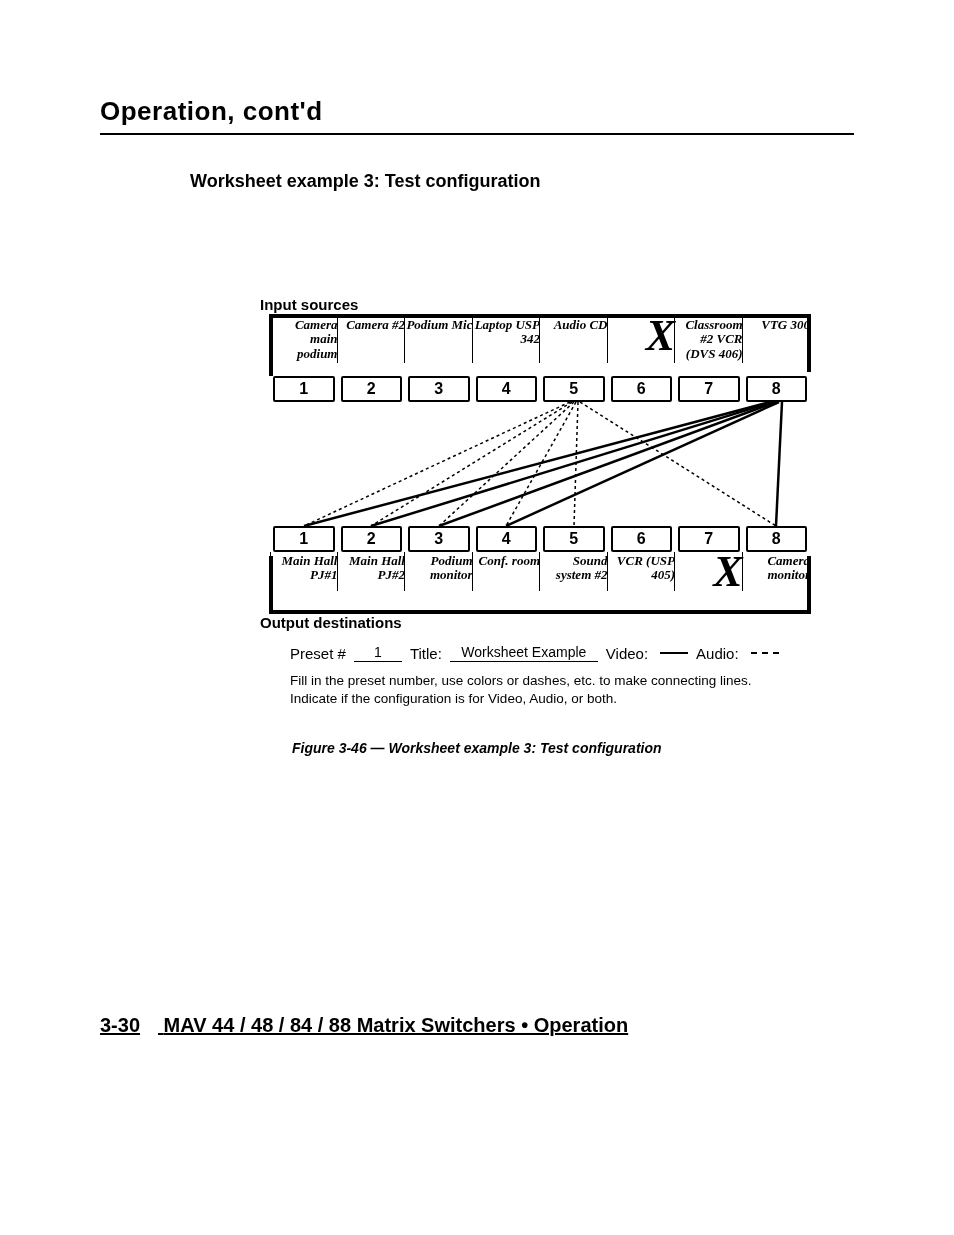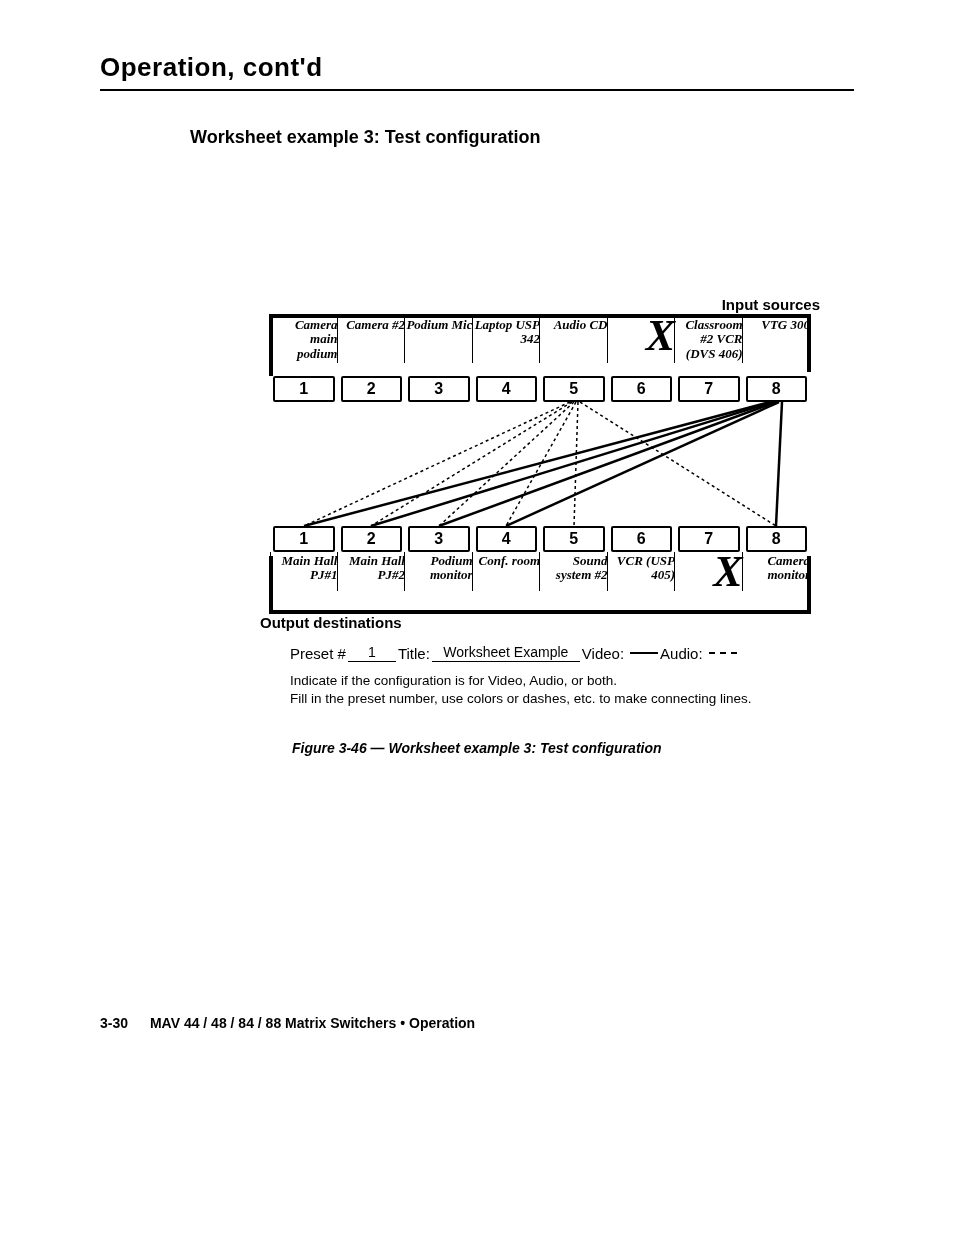--- a/index.html
+++ b/index.html
@@ -7,21 +7,21 @@
     padding: 0;
     background: #fff;
     font-family: Arial, Helvetica, sans-serif;
     color: #000;
   }
   .page {
     width: 954px;
     height: 1075px;
     position: relative;
     box-sizing: border-box;
-    padding: 52px 100px 40px 100px;
+    padding: 96px 100px 40px 100px;
   }
   .header-title {
     font-weight: 700;
     font-size: 26px;
     letter-spacing: 0.5px;
   }
   .header-rule {
     border: none;
     border-top: 2px solid #000;
     margin: 6px 0 36px 0;
@@ -39,21 +39,21 @@
     left: 260px;
     top: 296px;
     width: 560px;
     height: 340px;
   }
   .d-caption-top {
     position: absolute;
     top: 0;
     left: 0;
     right: 0;
-    text-align: right;
+    text-align: left;
     font-weight: 700;
     font-size: 15px;
   }
   .d-caption-bottom {
     position: absolute;
     top: 318px;
     left: 0;
     right: 0;
     text-align: left;
     font-weight: 700;
@@ -148,21 +148,21 @@
 
   
   .form-row {
     position: absolute;
     left: 290px;
     top: 644px;
     width: 530px;
     font-size: 15px;
     display: flex;
     align-items: flex-end;
-    gap: 2px;
+    gap: 8px;
   }
   .form-underline {
     display: inline-block;
     border-bottom: 1px solid #000;
     min-width: 40px;
     text-align: center;
     font-size: 14px;
     padding: 0 4px 1px 4px;
   }
   .form-underline.wide { min-width: 140px; }
@@ -193,22 +193,23 @@
     left: 260px;
     top: 740px;
     font-style: italic;
     font-weight: 700;
     font-size: 14px;
     margin-left: 32px;
   }
   .footer {
     position: absolute;
     left: 100px;
-    bottom: 44px;
-    font-size: 14px;
+    bottom: 38px;
+    font-size: 20px;
+    text-decoration: underline;
   }
   .footer .pg { font-weight: 700; margin-right: 18px; }
   .footer .bk { font-weight: 700; }
 </style>
 </head>
 <body>
 
 <div class="page">
 
   <div class="header-title">Operation, cont'd</div>
@@ -299,22 +300,22 @@
     <span class="form-underline">1</span>
     <span>Title:</span>
     <span class="form-underline wide">Worksheet Example</span>
     <span>Video:</span>
     <span class="legend-line"></span>
     <span>Audio:</span>
     <span class="legend-dash"></span>
   </div>
 
   <div class="notes">
+    <div>Fill in the preset number, use colors or dashes, etc. to make connecting lines.</div>
     <div>Indicate if the configuration is for Video, Audio, or both.</div>
-    <div>Fill in the preset number, use colors or dashes, etc. to make connecting lines.</div>
   </div>
 
   <div class="figure-caption">Figure 3-46 — Worksheet example 3: Test configuration</div>
 
   <div class="footer">
     <span class="pg">3-30</span>
     <span class="bk">MAV 44 / 48 / 84 / 88 Matrix Switchers • Operation</span>
   </div>
 
 </div>

